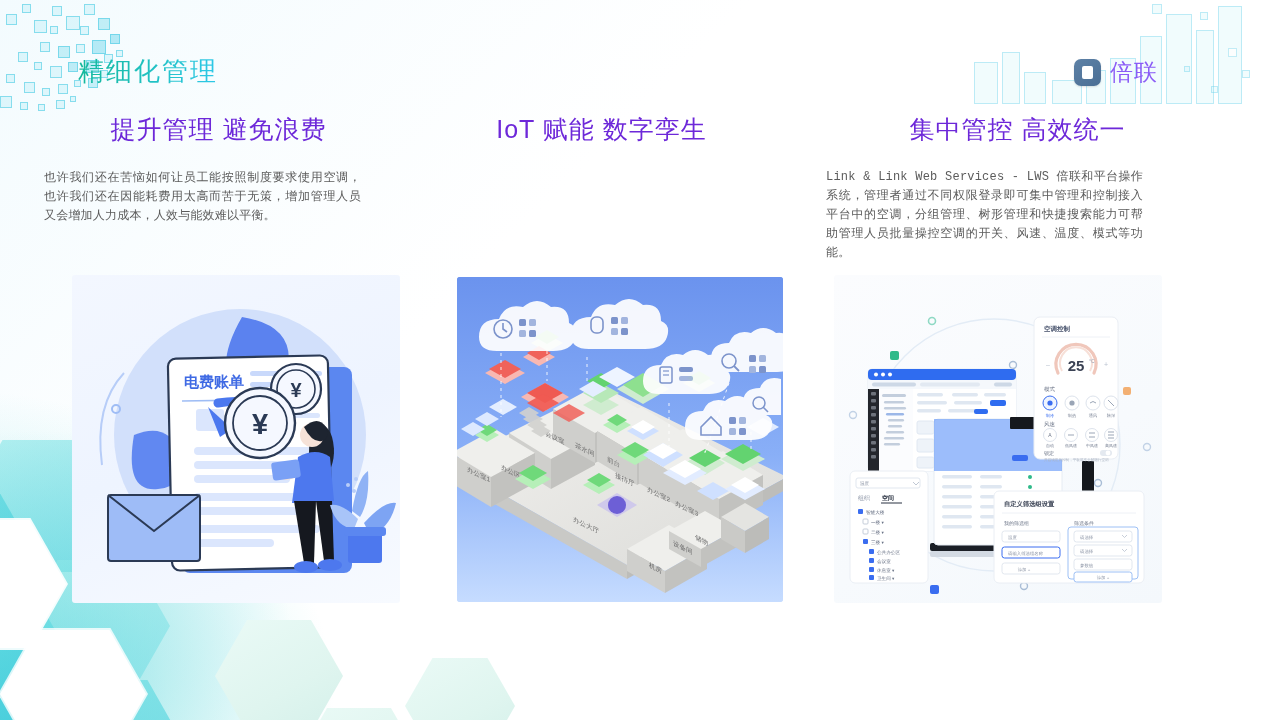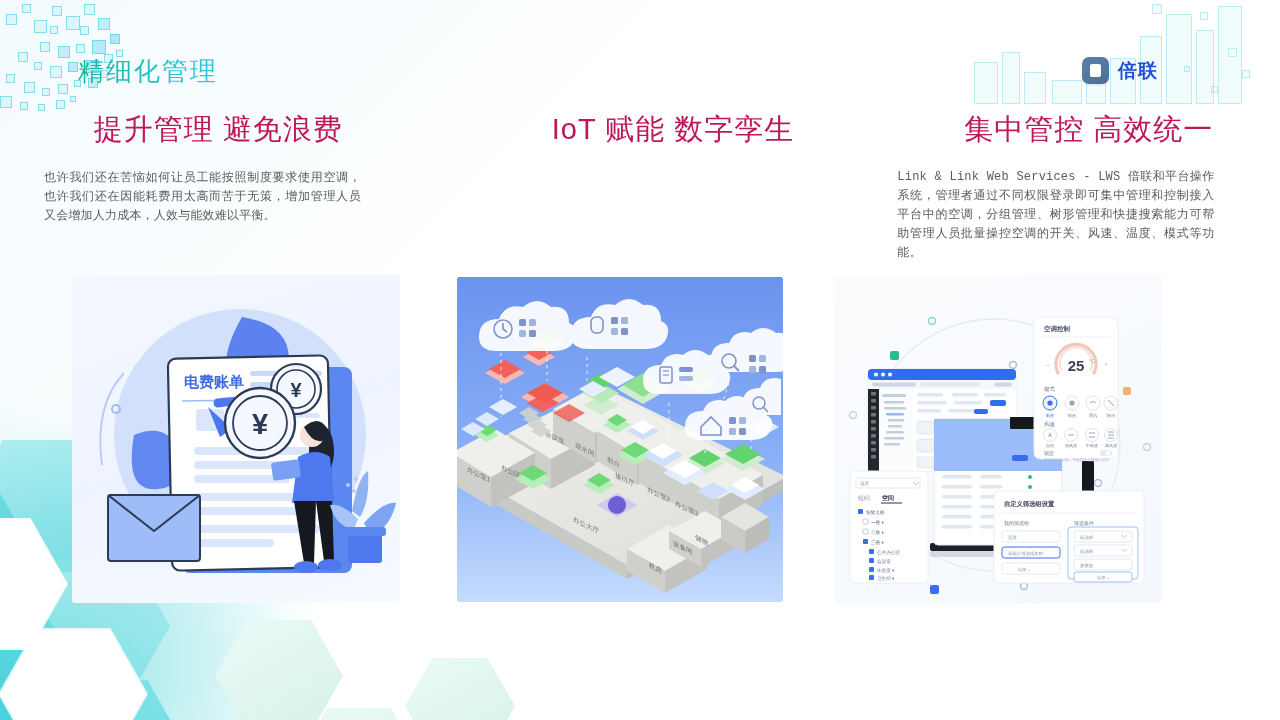--- a/index.html
+++ b/index.html
@@ -67,31 +67,31 @@
   }
 
   .brand { position:absolute; right:98px; top:57px; display:flex; align-items:center; gap:9px; }
   .brand-mark {
     width:27px; height:27px; border-radius:7px;
     background:linear-gradient(145deg,#5d81a6 0%,#4b6f95 100%);
     display:flex; align-items:center; justify-content:center;
     box-shadow:0 1px 2px rgba(0,0,0,.12);
   }
   .brand-mark span { display:block; width:11px; height:13px; border-radius:2px; background:#fff; }
-  .brand-name { font-size:19px; font-weight:700; color:#1d4ed8; letter-spacing:1px; }
+  .brand-name { font-size:23px; font-weight:400; color:#8b5cf6; letter-spacing:1px; }
 
   
   .cols { position:absolute; left:0; top:112px; width:1280px; display:flex; }
   .col { width:383px; }
   .col.c1 { margin-left:27px; }
-  .col.c2 { margin-left:72px; }
+  .col.c2 { }
   .col.c3 { margin-left:33px; }
 
   .col-head {
-    text-align:center; font-size:29px; color:#be185d; font-weight:400;
+    text-align:center; font-size:25px; color:#6d28d9; font-weight:400;
     letter-spacing:1px; height:46px; line-height:34px; white-space:nowrap;
   }
   .col-body {
     margin:10px auto 0; width:320px;
     font-size:12px; line-height:19px; color:#5b5b5b;
     text-align:justify; letter-spacing:.2px;
     min-height:92px;
   }
   .col.c1 .col-body { width:317px; margin-left:17px; }
   .col.c2 .col-body { width:305px; margin-left:8px; }

